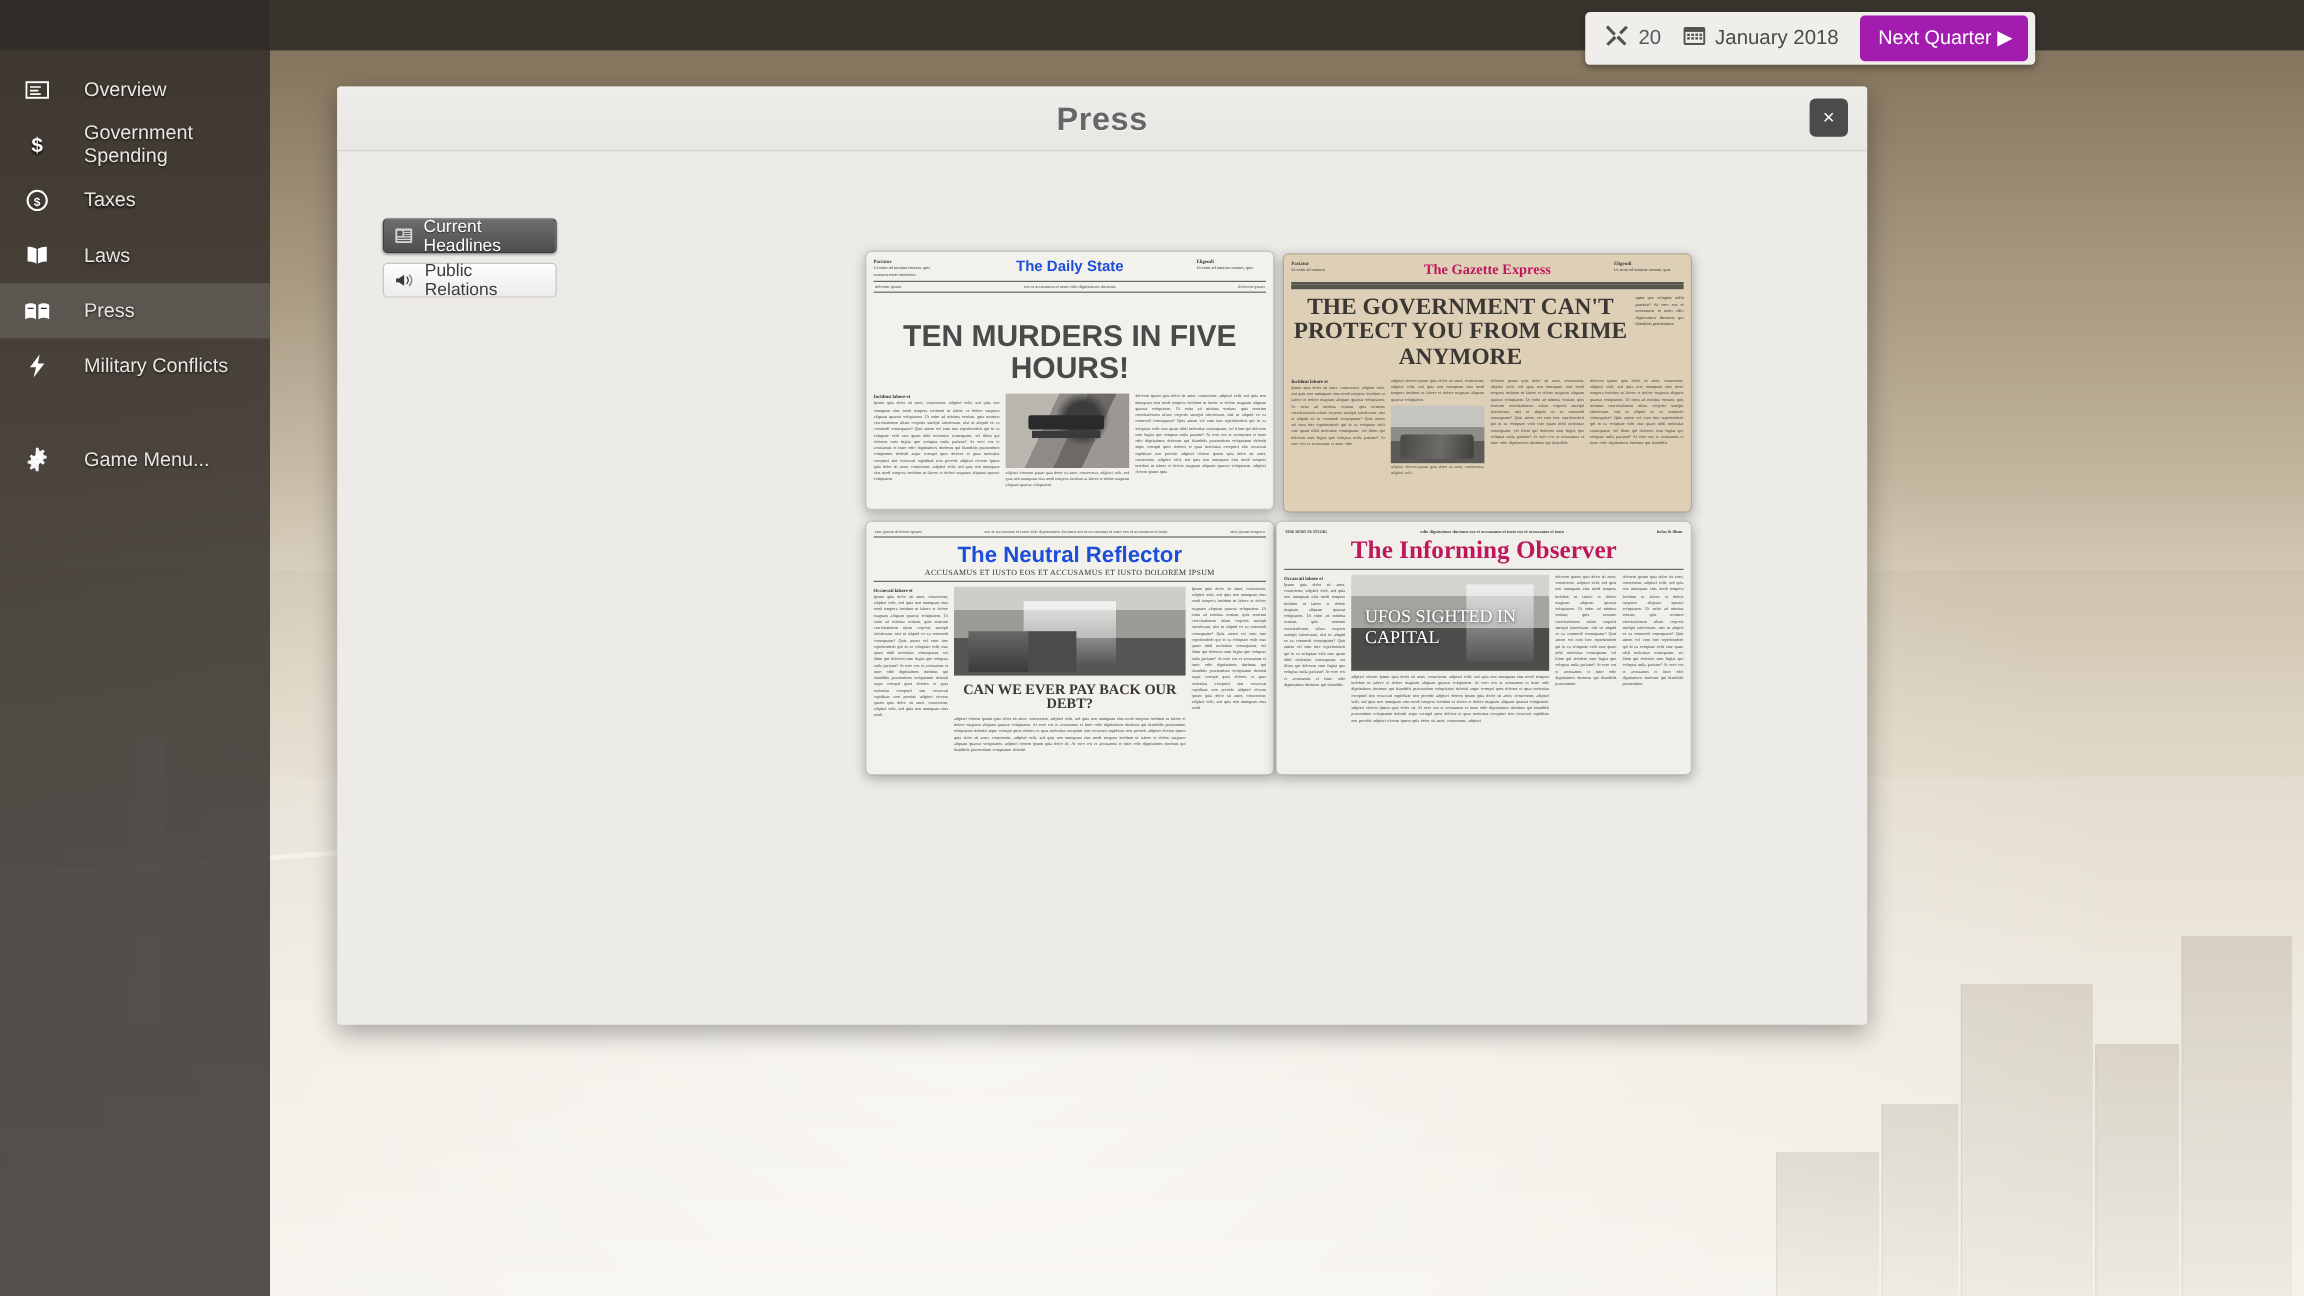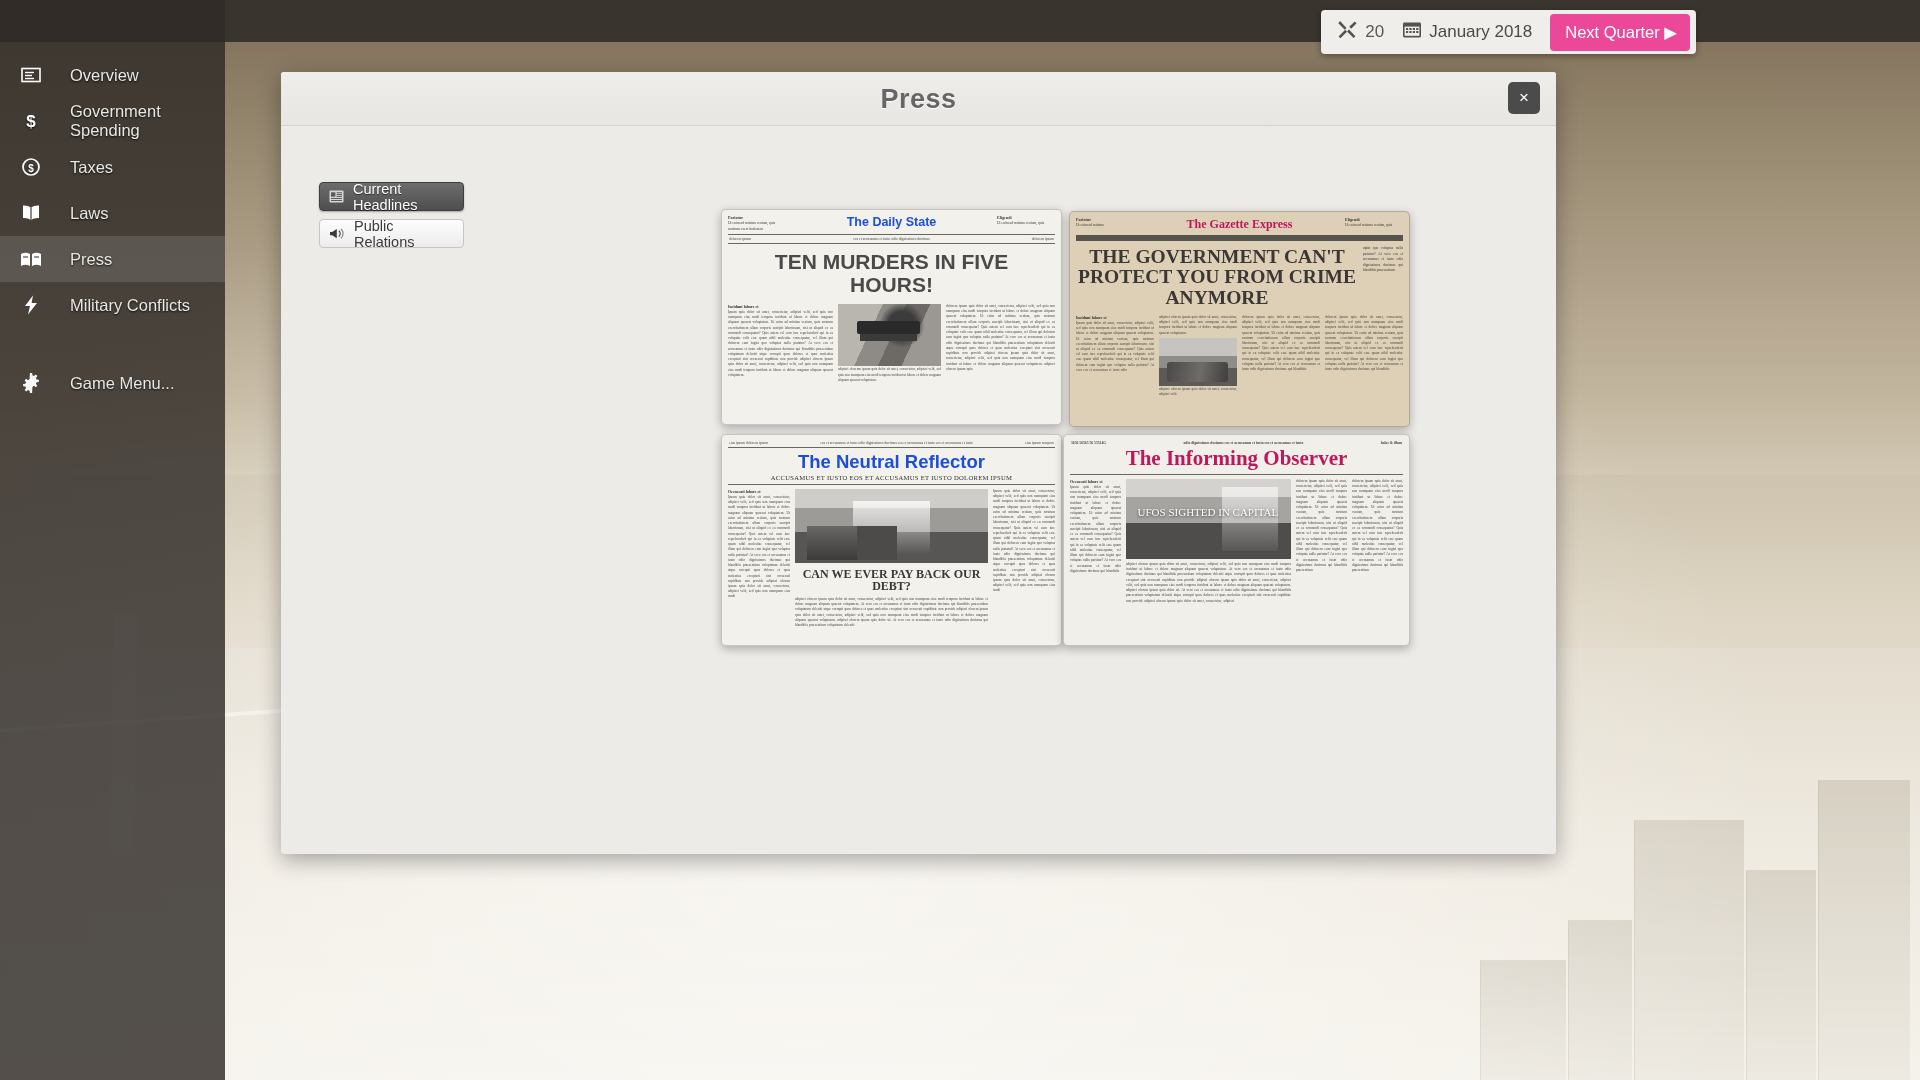--- a/index.html
+++ b/index.html
@@ -87,21 +87,21 @@
     padding:0 6px 0 16px;
     box-shadow:0 2px 6px rgba(0,0,0,.35);
     z-index:6;
   }
   #status-panel .stat {
     display:flex; align-items:center; gap:7px;
     color:#4a4a4a; font-size:17px; margin-right:18px;
   }
   #status-panel .stat .num { color:#54595e; }
   #next-quarter {
-    background:#ec4899; color:#fff;
+    background:#a21caf; color:#fff;
     border:none; border-radius:4px;
     font-family:"Liberation Sans", sans-serif;
     font-size:16.5px; padding:9px 13px 9px 15px;
     cursor:pointer; white-space:nowrap;
   }
 
   
   #press-dialog {
     position:absolute; left:281px; top:72px;
     width:1275px; height:782px;
@@ -270,21 +270,21 @@
     background:linear-gradient(180deg,rgba(255,255,255,.6),rgba(255,255,255,.05));
   }
   .np-photo-cap {
     font-family:"Liberation Serif", serif;
     font-size:3.4px; line-height:1.5; color:#474540; text-align:justify;
     margin-top:1.5px;
   }
   .overlay-title {
     position:absolute; left:7%; top:34%;
     font-family:"Liberation Serif", serif;
-    color:#fff; font-size:11px; line-height:1.18;
+    color:#fff; font-size:15px; line-height:1.18;
     text-shadow:0 1px 3px rgba(0,0,0,.7);
   }
 </style>
 </head>
 <body>
 
 <div id="bg">
   <div class="sky"></div>
   <div class="water"></div>
   <div class="ground"></div>
@@ -469,21 +469,21 @@
             </div>
           </div>
           <div class="np-rule"></div>
           <div class="np-strip">
             <span>dolorem ipsum</span>
             <span class="mid">eos et accusamus et iusto odio dignissimos ducimus</span>
             <span>dolorem ipsum</span>
           </div>
           <div class="np-rule"></div>
 
-          <div class="np-headline-sans" style="font-size:21px;margin:7px 6px 8px">TEN MURDERS IN FIVE HOURS!</div>
+          <div class="np-headline-sans" style="font-size:25px;margin:23px 6px 8px">TEN MURDERS IN FIVE HOURS!</div>
 
           <div class="cols" style="height:100px">
             <div class="col" style="flex:0 0 105px">
               <div class="lead">Incidunt labore et</div>
               <div class="ftxt" style="height:92px">Ipsum quia dolor sit amet, consectetur, adipisci velit, sed quia non numquam eius modi tempora incidunt ut labore et dolore magnam aliquam quaerat voluptatem. Ut enim ad minima veniam, quis nostrum exercitationem ullam corporis suscipit laboriosam, nisi ut aliquid ex ea commodi consequatur? Quis autem vel eum iure reprehenderit qui in ea voluptate velit esse quam nihil molestiae consequatur, vel illum qui dolorem eum fugiat quo voluptas nulla pariatur? At vero eos et accusamus et iusto odio dignissimos ducimus qui blanditiis praesentium voluptatum deleniti atque corrupti quos dolores et quas molestias excepturi sint occaecati cupiditate non provide adipisci olorem ipsum quia dolor sit amet, consectetur, adipisci velit, sed quia non numquam eius modi tempora incidunt ut labore et dolore magnam aliquam quaerat voluptatem.</div>
             </div>
             <div class="col" style="flex:0 0 103px">
               <div class="np-photo gun" style="height:62px"></div>
               <div class="np-photo-cap">adipisci oloremn ipsum quia dolor sit amet, consectetur, adipisci velit, sed quia non numquam eius modi tempora incidunt ut labore et dolore magnam aliquam quaerat voluptatem.</div>
             </div>

